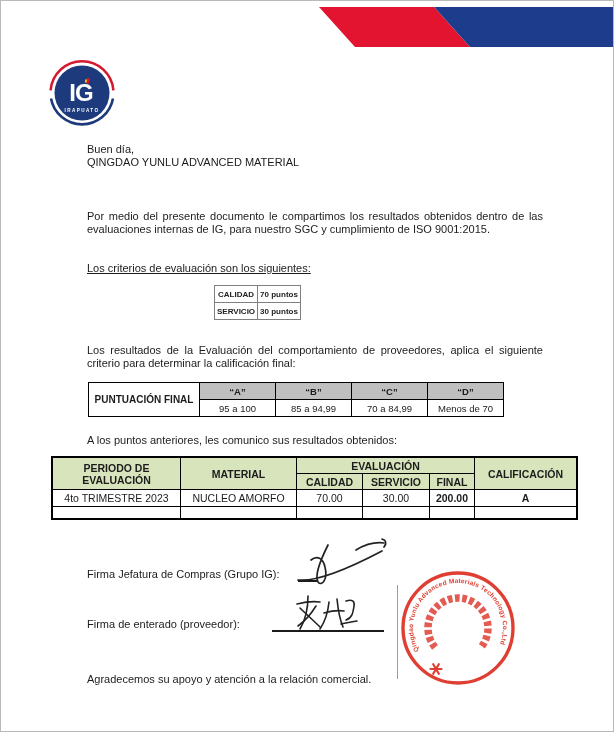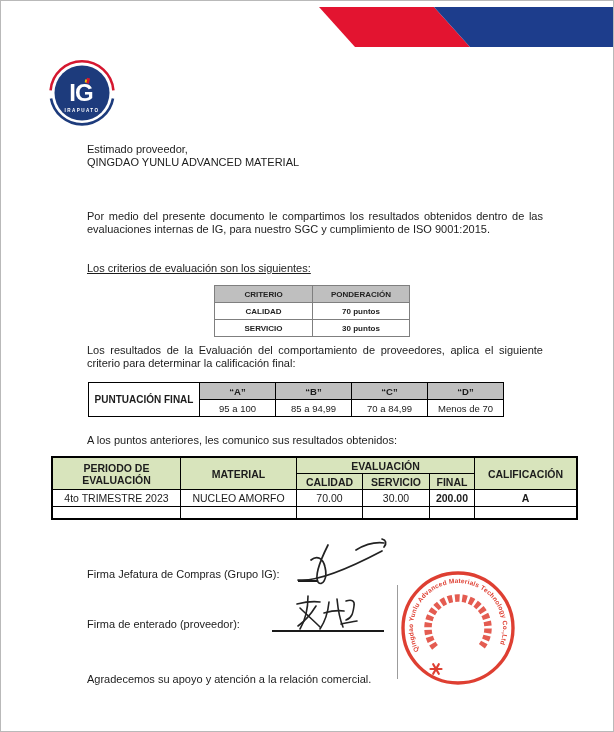--- a/index.html
+++ b/index.html
@@ -51,34 +51,30 @@
   <path d="M3.6,32.3 A31.5 31.5 0 0 1 66.4,32.3" fill="none" stroke="#d5172f" stroke-width="2.6"></path>
   <path d="M66,40.5 A31.5 31.5 0 0 1 4,40.5" fill="none" stroke="#1d3b7c" stroke-width="2.6"></path>
   <circle cx="35" cy="35" r="27.5" fill="#1d3b7c"></circle>
   <text x="34" y="43" text-anchor="middle" font-size="24" font-weight="bold" fill="#ffffff" letter-spacing="-1">IG</text>
   <rect x="39.5" y="20" width="3.2" height="5.5" fill="#d5172f" transform="rotate(12 41 22)"></rect>
   <rect x="38" y="21.5" width="1.8" height="3" fill="#f5c400" transform="rotate(12 39 23)"></rect>
   <text x="35" y="53.5" text-anchor="middle" font-size="4.6" font-weight="bold" fill="#ffffff" letter-spacing="1.4">IRAPUATO</text>
 </svg>
 
 <div class="abs bodytext" style="left:86px;top:142px;">
-  <div>Estimado proveedor,</div>
+  <div>Buen día,</div>
   <div>QINGDAO YUNLU ADVANCED MATERIAL</div>
 </div>
 
 <div class="abs bodytext just" style="left:86px;top:209px;width:456px;">Por medio del presente documento le compartimos los resultados obtenidos dentro de las evaluaciones internas de IG, para nuestro SGC y cumplimiento de ISO 9001:2015.</div>
 
 <div class="abs bodytext" style="left:86px;top:261px;text-decoration:underline;">Los criterios de evaluación son los siguientes:</div>
 
 <table class="abs criteria" style="left:213px;top:284px;">
   <tbody>
-      <tr>
-    <th class="c1">CRITERIO</th>
-    <th class="c2">PONDERACIÓN</th>
-  </tr>
   <tr>
     <td>CALIDAD</td>
     <td>70 puntos</td>
   </tr>
   <tr>
     <td>SERVICIO</td>
     <td>30 puntos</td>
   </tr>
 </tbody>
   </table>

